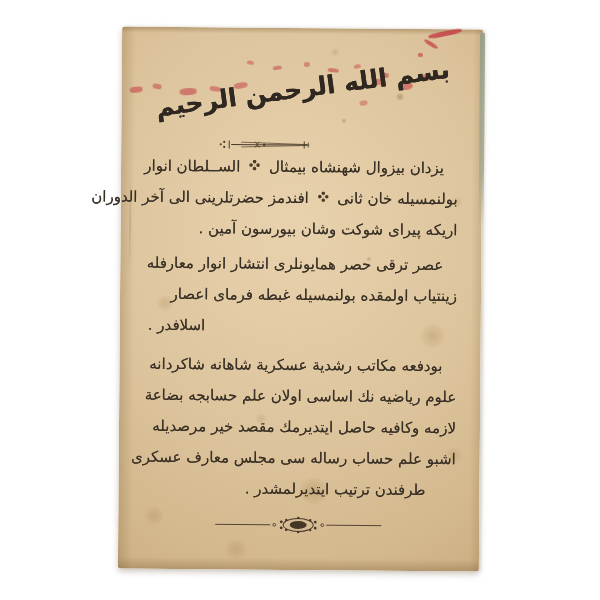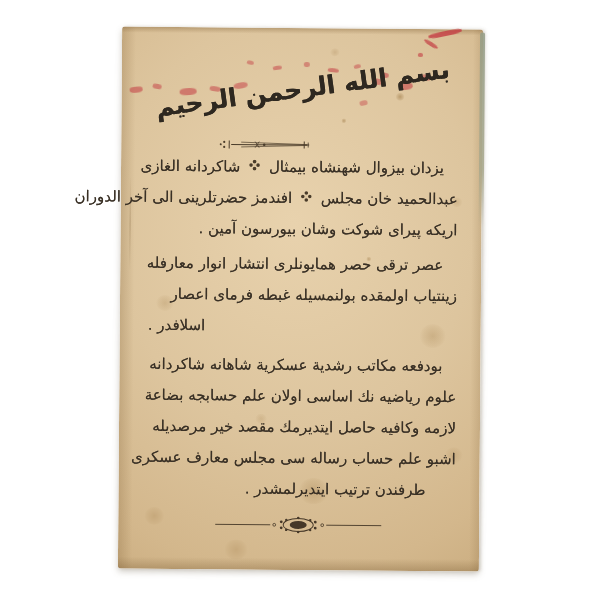--- a/index.html
+++ b/index.html
@@ -167,24 +167,24 @@
           <span>يزدان بيزوال شهنشاه بيمثال</span>
           <svg class="fleuron" width="11" height="11" viewBox="0 0 11 11">
             <g fill="#4a3c2a">
                 <circle cx="5.5" cy="2" r="1.8"></circle>
                 <circle cx="5.5" cy="9" r="1.8"></circle>
             <circle cx="2" cy="5.5" r="1.8"></circle>
                 <circle cx="9" cy="5.5" r="1.8"></circle>
                 <circle cx="5.5" cy="5.5" r="1.4" fill="#dcc39c"></circle>
               </g>
           </svg>
-          <span>شاكردانه الغازى</span>
+          <span>الســلطان انوار</span>
         </div>
         <div class="line">
-          <span>عبدالحميد خان مجلس</span>
+          <span>بولنمسيله خان ثانى</span>
           <svg class="fleuron" width="11" height="11" viewBox="0 0 11 11">
             <g fill="#4a3c2a">
                 <circle cx="5.5" cy="2" r="1.8"></circle>
                 <circle cx="5.5" cy="9" r="1.8"></circle>
             <circle cx="2" cy="5.5" r="1.8"></circle>
                 <circle cx="9" cy="5.5" r="1.8"></circle>
                 <circle cx="5.5" cy="5.5" r="1.4" fill="#dcc39c"></circle>
               </g>
           </svg>
           <span>افندمز حضرتلرينى الى آخر الدوران</span>

